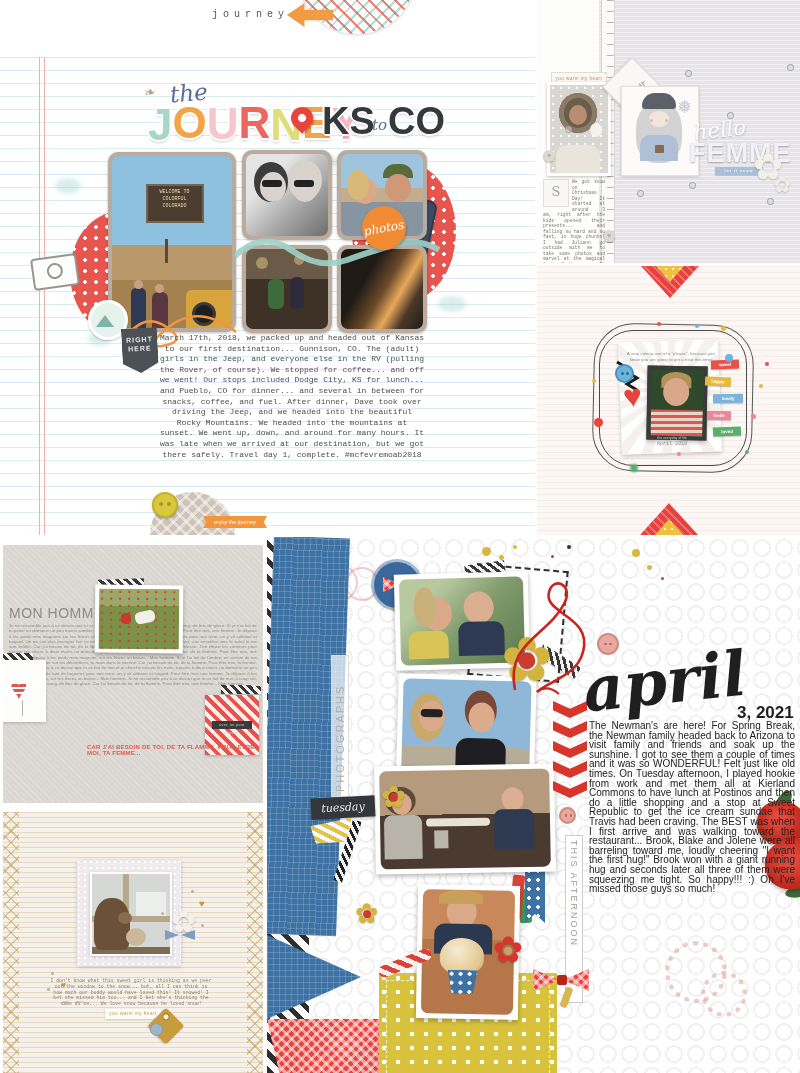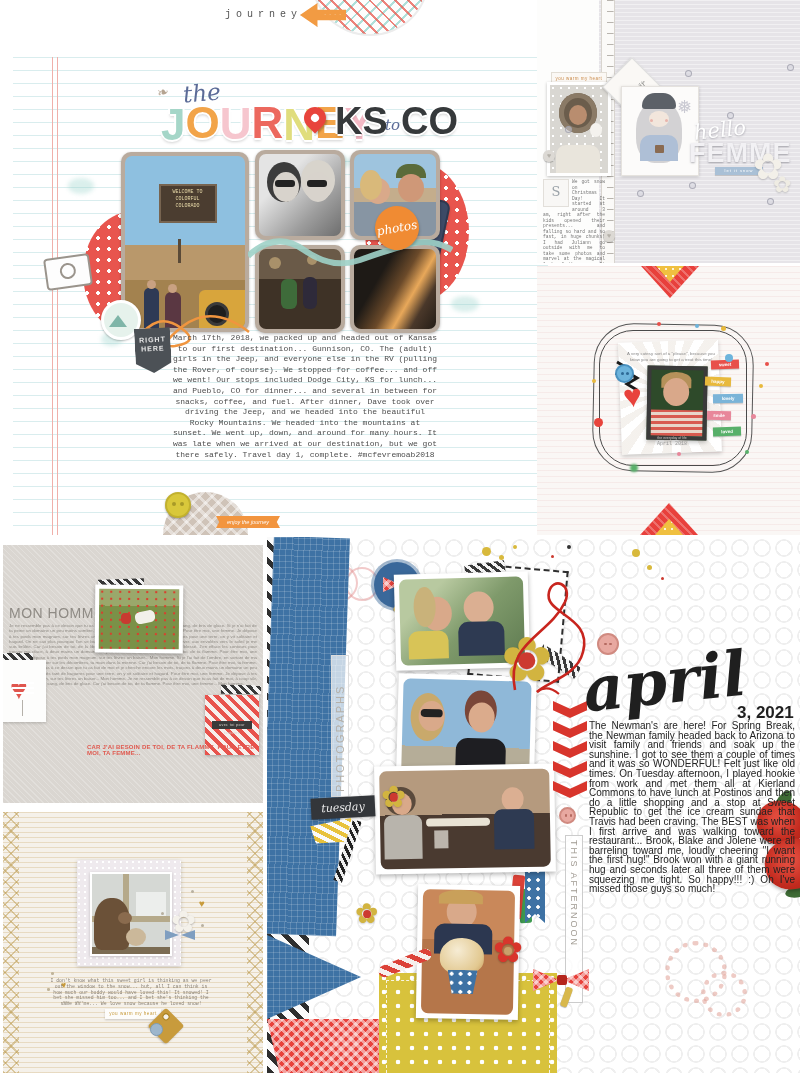--- a/index.html
+++ b/index.html
@@ -5,21 +5,21 @@
   html,body{margin:0;padding:0;background:#fff;}
   #stage{position:relative;width:800px;height:1073px;background:#fff;overflow:hidden;
          font-family:"Liberation Sans",sans-serif;}
   .page{position:absolute;overflow:hidden;}
   .abs{position:absolute;}
   .dot{position:absolute;border-radius:50%;}
   .script{font-family:"DejaVu Serif",serif;font-style:italic;}
   .mono{font-family:"Liberation Mono",monospace;}
 
   
-  .pa{left:13px;top:0;width:535px;height:535px;background:#fff;}
+  .pa{left:0;top:0;width:535px;height:535px;background:#fff;}
   .pa-lines{left:0;right:0;top:57px;bottom:0;
     background:repeating-linear-gradient(to bottom,#d9edee 0 1px,transparent 1px 13px);}
   .pa-margin{left:39px;top:57px;bottom:0;width:4px;
     border-left:1px solid #f0b0aa;border-right:1px solid #f0b0aa;}
   .pa-chevcircle{left:298px;top:-78px;width:114px;height:110px;border-radius:50%;
     background-color:#fdfdfd;border:2px solid #ececec;
     background-image:repeating-linear-gradient(45deg,rgba(233,90,80,.75) 0 2px,transparent 2px 9px),
       repeating-linear-gradient(-45deg,rgba(150,214,206,.75) 0 2px,transparent 2px 9px);}
   .pa-journeyword{left:212px;top:9px;font-size:10px;letter-spacing:5px;color:#555;
     font-family:"Liberation Mono",monospace;}

